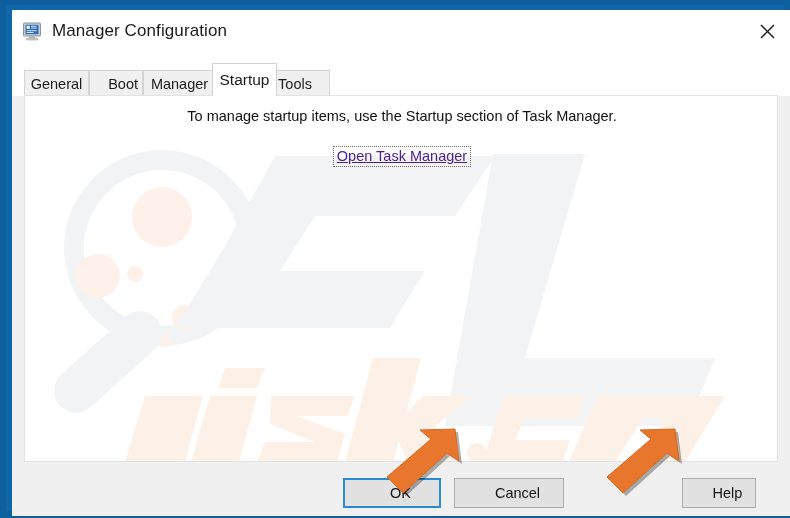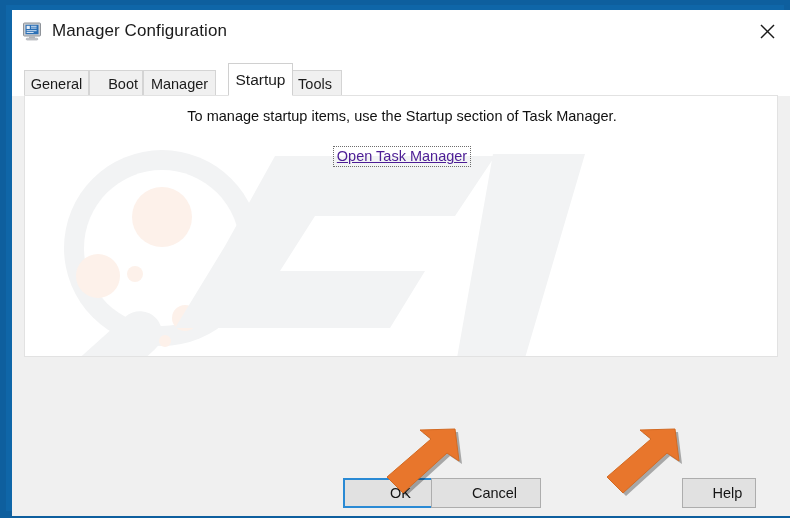--- a/index.html
+++ b/index.html
@@ -92,29 +92,28 @@
     white-space: nowrap;
     cursor: default;
   }
   .tab.active {
     height: 33px;
     background: #ffffff;
     border: 1px solid #d0d0d0;
     border-bottom: 1px solid #ffffff;
     z-index: 5;
     font-size: 15.5px;
-    margin-left: 16px;
   }
 
   
   #content-panel {
     position: absolute;
     left: 12px; top: 85px;
     width: 754px;
-    height: 262px;
+    height: 367px;
     background: #ffffff;
     border: 1px solid #e2e2e2;
     box-sizing: border-box;
     overflow: hidden;
   }
 
   
   #watermark {
     position: absolute;
     left: 0; top: 0;
@@ -219,21 +218,21 @@
       </div>
       <div class="tab" style="left:77px; width:54px;justify-content:flex-end;">
         <span>Boot</span>
       </div>
       <div class="tab" style="left:131px; width:73px;">
         <span>Manager</span>
       </div>
       <div class="tab active" style="left:200px; width:65px;">
         <span>Startup</span>
       </div>
-      <div class="tab" style="left:276px; width:54px;">
+      <div class="tab" style="left:248px; width:70px;">
         <span>Tools</span>
       </div>
     </div>
 
     <div id="content-panel">
 
       <svg id="watermark" viewBox="0 0 754 367">
 
         <circle cx="137" cy="152" r="98" fill="#f2f3f4"></circle>
         <circle cx="137" cy="152" r="78" fill="#ffffff"></circle>
@@ -266,21 +265,21 @@
       <div id="info-text">To manage startup items, use the Startup section of Task Manager.</div>
       <div id="task-manager-link-wrap">
         <span id="task-manager-link">Open Task Manager</span>
       </div>
     </div>
 
     <div id="footer">
       <div class="dlg-btn default" style="left:331px; width:98px;">
         <span>OK</span>
       </div>
-      <div class="dlg-btn" style="left:419px; width:110px;">
+      <div class="dlg-btn" style="left:442px; width:110px;">
         <span>Cancel</span>
       </div>
       <div class="dlg-btn" style="left:670px; width:74px;">
         <span>Help</span>
       </div>
     </div>
 
   </div>
 </div>
 

